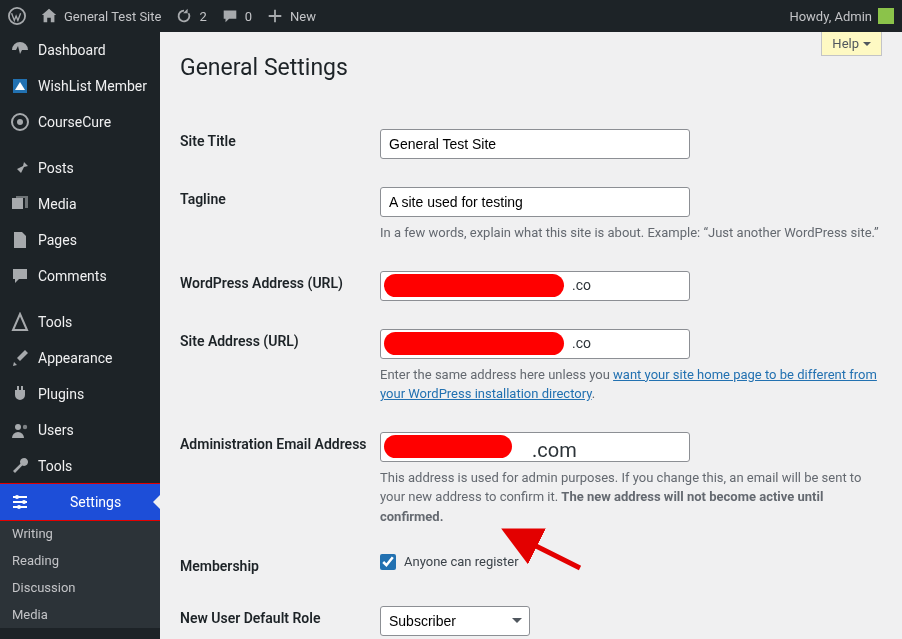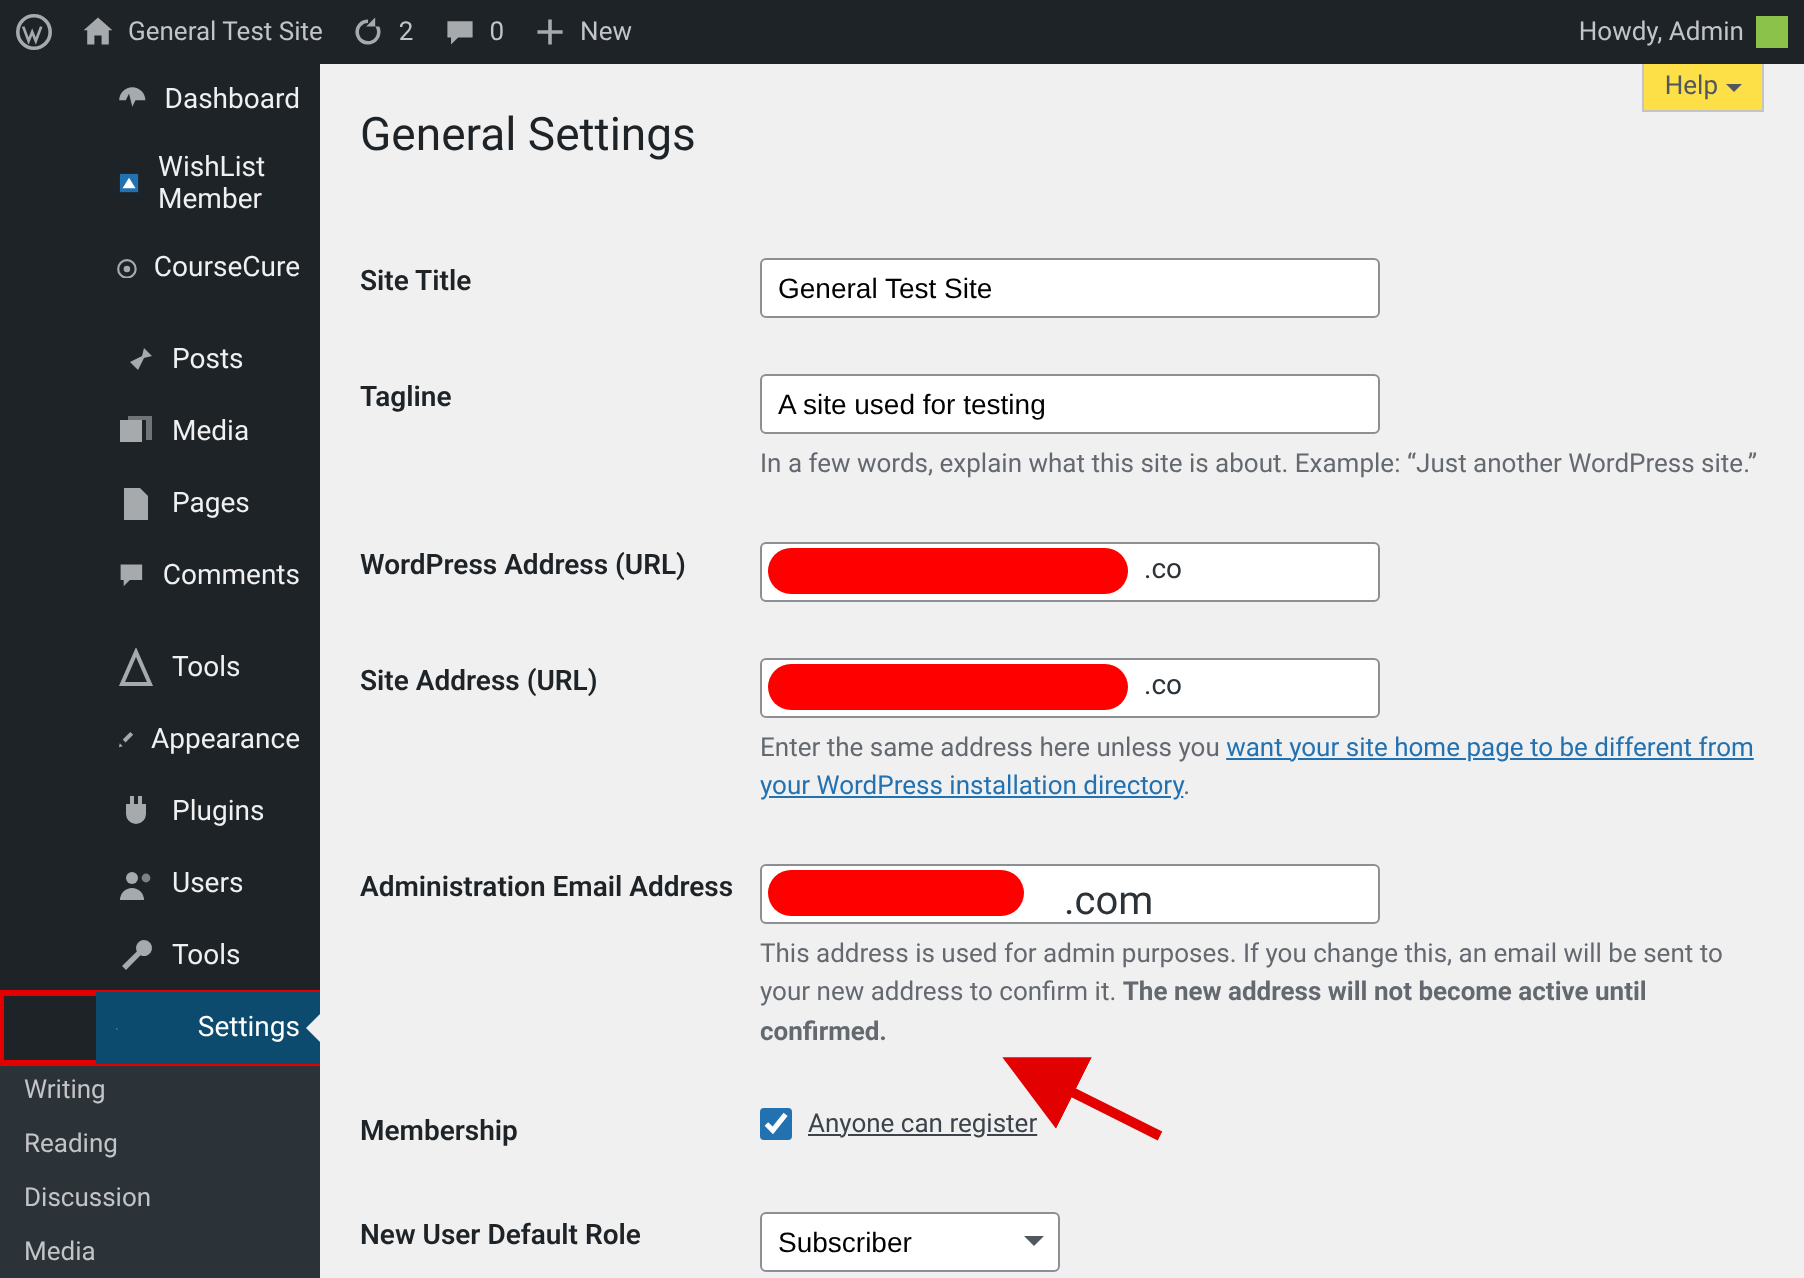--- a/index.html
+++ b/index.html
@@ -10,36 +10,36 @@
   .adminbar-left, .adminbar-right { display: flex; align-items: center; gap: 14px; }
   .adminbar-item { display: flex; align-items: center; gap: 6px; color: #c3c4c7; cursor: pointer; }
   .ab-icon { width: 18px; height: 18px; display: inline-flex; align-items: center; justify-content: center; fill: #a7aaad; }
   .avatar-sq { width: 16px; height: 16px; background: #8bc34a; }
 
   
   .wrap { display: flex; height: calc(639px - 32px); }
 
   
   .sidebar { width: 160px; background: #1d2327; color: #f0f0f1; overflow-y: auto; }
-  .menu-item { display: flex; align-items: center; gap: 8px; padding: 8px 10px; color: #f0f0f1; cursor: pointer; font-size: 14px; margin-left: 48px; }
+  .menu-item { display: flex; align-items: center; gap: 8px; padding: 8px 10px; color: #f0f0f1; cursor: pointer; font-size: 14px; }
   .menu-item .mi-icon { width: 20px; height: 20px; display:inline-flex; align-items:center; justify-content:center; fill:#a7aaad; }
   .menu-sep { height: 10px; }
-  .menu-item.current { background: #0c4a6e; color: #fff; position: relative; gap: 40px; }
+  .menu-item.current { background: #1d4ed8; color: #fff; position: relative; gap: 40px; }
   .menu-item.current .mi-icon { fill: #fff; }
   .menu-item.current::after { content:""; position:absolute; right:-1px; top:50%; transform:translateY(-50%); border:8px solid transparent; border-right-color:#f0f0f1; }
   .submenu { background: #2c3338; }
   .submenu-item { padding: 6px 12px; font-size: 13px; color: #c3c4c7; cursor: pointer; }
   .submenu-item.current { color: #fff; font-weight: 600; }
 
   
   .hl-group { position: relative; outline: 3px solid #e30000; outline-offset: -2px; }
 
   
   .content { flex: 1; position: relative; padding: 10px 20px 20px 20px; overflow-y: auto; }
-  .help-tab { position: absolute; top: 0; right: 20px; background: #fde047; border: 1px solid #c3c4c7; border-top: none; padding: 4px 10px; font-size: 13px; color: #50575e; cursor: pointer; display:flex; align-items:center; gap:4px; }
+  .help-tab { position: absolute; top: 0; right: 20px; background: #fef9c3; border: 1px solid #c3c4c7; border-top: none; padding: 4px 10px; font-size: 13px; color: #50575e; cursor: pointer; display:flex; align-items:center; gap:4px; }
   h1.page-title { font-size: 23px; font-weight: 400; color: #1d2327; margin: 12px 0 34px; }
 
   .form-table { width: 100%; border-collapse: collapse; }
   .form-table th { text-align: left; vertical-align: top; width: 200px; padding: 18px 10px 18px 0; font-weight: 600; color: #1d2327; font-size: 14px; }
   .form-table td { padding: 14px 0; vertical-align: top; }
   .regular-text { width: 310px; padding: 4px 8px; border: 1px solid #8c8f94; border-radius: 3px; font-size: 14px; height: 30px; background:#fff; }
   .description { color: #646970; font-size: 13px; margin-top: 6px; max-width: 520px; line-height: 1.5; }
   .description a { color: #2271b1; text-decoration: underline; }
   select.regular-select { width: 150px; padding: 2px 24px 2px 8px; border: 1px solid #8c8f94; border-radius: 3px; font-size: 14px; height: 30px; background:#fff; appearance:none; }
   .select-wrap { position: relative; display:inline-block; }
@@ -288,21 +288,21 @@
             <span style="position:absolute;left:152px;top:6px;font-size:20px;color:#2c3338;">.com</span>
           </div>
           <p class="description">
             <span>This address is used for admin purposes. If you change this, an email will be sent to your new address to confirm it. </span><strong>The new address will not become active until confirmed.</strong>
           </p>
         </td>
       </tr>
       <tr>
         <th>Membership</th>
         <td style="position:relative;">
-          <label style="display:flex;align-items:center;gap:8px;text-decoration:underline;">
+          <label style="display:flex;gap:8px;">
             <input type="checkbox" checked="" style="width: 16px; height: 16px; accent-color: rgb(34, 113, 177);">
             <span>Anyone can register</span>
           </label>
           <div class="arrow-annot" style="left:140px; top:-6px;">
             <svg width="70" height="40">
                   <defs>
                     <marker id="ah" markerWidth="8" markerHeight="8" refX="2" refY="4" orient="auto">
                       <path d="M0 0L8 4L0 8z" fill="#e30000"></path>
                     </marker>
                   </defs>

